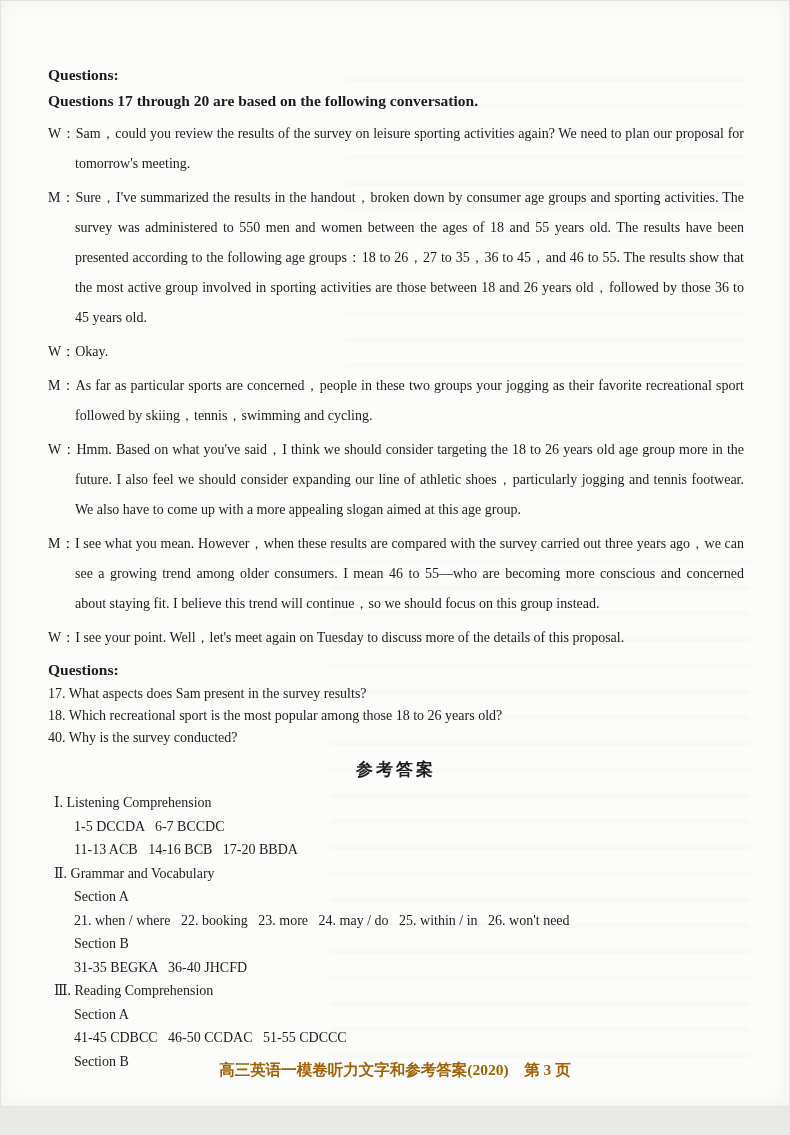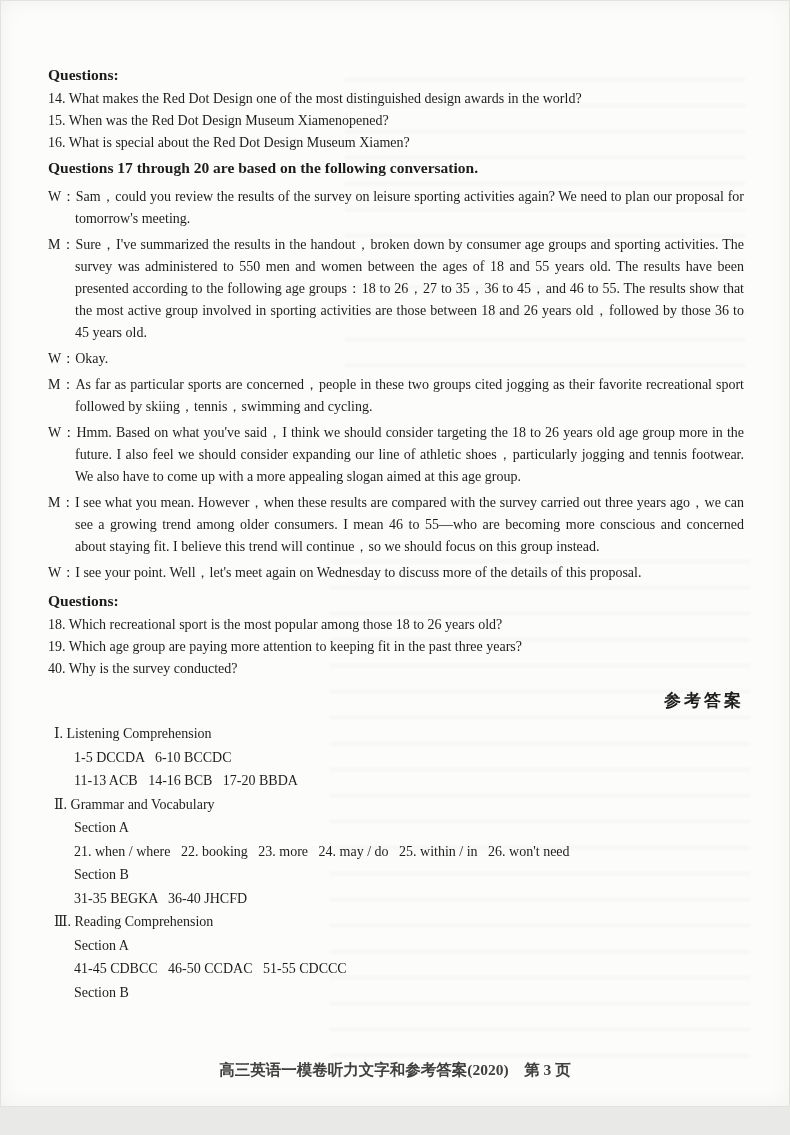--- a/index.html
+++ b/index.html
@@ -49,91 +49,86 @@
     text-indent:-27px;
   }
   .convhead {
     font-size:15.5px;
     font-weight:bold;
     margin:8px 0 9px 0;
   }
   .dialogue { margin:0 0 8px 0; }
   .turn {
     margin:0 0 4px 0;
-    line-height:22px;
+    line-height:30px;
     padding-left:27px;
     text-indent:-27px;
     text-align:justify;
   }
   .spk { font-weight:normal; }
   .anskey-title {
-    text-align:right;
+    text-align:center;
     font-size:17px;
     font-weight:bold;
     letter-spacing:3px;
     margin:12px 0 10px 0;
   }
   .answers { margin:0; }
   .ansline {
     margin:0;
     line-height:23.5px;
     white-space:pre-wrap;
   }
   .ansline.roman { margin-left:6px; }
   .ansline.indent { margin-left:26px; }
   .footer {
     position:absolute;
     left:0; right:0;
     bottom:26px;
     text-align:center;
     font-weight:bold;
     font-size:15.5px;
-    color:#404040;
+    color:#a16207;
   }
 </style>
 </head>
 <body>
 
 <div class="page">
   <div class="bleed b1"></div>
   <div class="bleed b2"></div>
 
   <div class="content">
 
     <h3 class="qhead">Questions:</h3>
-    <div class="qlist">
-      <p class="q">14. What makes the Red Dot Design one of the most distinguished design awards in the world?</p>
-      <p class="q">15. When was the Red Dot Design Museum Xiamenopened?</p>
-      <p class="q">16. What is special about the Red Dot Design Museum Xiamen?</p>
-    </div>
 
     <h3 class="convhead">Questions 17 through 20 are based on the following conversation.</h3>
 
     <div class="dialogue">
       <p class="turn"><span class="spk">W：</span><span class="utt">Sam，could you review the results of the survey on leisure sporting activities again? We need to plan our proposal for tomorrow's meeting.</span></p>
       <p class="turn"><span class="spk">M：</span><span class="utt">Sure，I've summarized the results in the handout，broken down by consumer age groups and sporting activities. The survey was administered to 550 men and women between the ages of 18 and 55 years old. The results have been presented according to the following age groups：18 to 26，27 to 35，36 to 45，and 46 to 55. The results show that the most active group involved in sporting activities are those between 18 and 26 years old，followed by those 36 to 45 years old.</span></p>
       <p class="turn"><span class="spk">W：</span><span class="utt">Okay.</span></p>
-      <p class="turn"><span class="spk">M：</span><span class="utt">As far as particular sports are concerned，people in these two groups cited jogging as their favorite recreational sport followed by skiing，tennis，swimming and cycling.</span></p>
+      <p class="turn"><span class="spk">M：</span><span class="utt">As far as particular sports are concerned，people in these two groups your jogging as their favorite recreational sport followed by skiing，tennis，swimming and cycling.</span></p>
       <p class="turn"><span class="spk">W：</span><span class="utt">Hmm. Based on what you've said，I think we should consider targeting the 18 to 26 years old age group more in the future. I also feel we should consider expanding our line of athletic shoes，particularly jogging and tennis footwear. We also have to come up with a more appealing slogan aimed at this age group.</span></p>
       <p class="turn"><span class="spk">M：</span><span class="utt">I see what you mean. However，when these results are compared with the survey carried out three years ago，we can see a growing trend among older consumers. I mean 46 to 55—who are becoming more conscious and concerned about staying fit. I believe this trend will continue，so we should focus on this group instead.</span></p>
-      <p class="turn"><span class="spk">W：</span><span class="utt">I see your point. Well，let's meet again on Wednesday to discuss more of the details of this proposal.</span></p>
+      <p class="turn"><span class="spk">W：</span><span class="utt">I see your point. Well，let's meet again on Tuesday to discuss more of the details of this proposal.</span></p>
     </div>
 
     <h3 class="qhead">Questions:</h3>
     <div class="qlist">
+      <p class="q">17. What aspects does Sam present in the survey results?</p>
       <p class="q">18. Which recreational sport is the most popular among those 18 to 26 years old?</p>
-      <p class="q">19. Which age group are paying more attention to keeping fit in the past three years?</p>
       <p class="q">40. Why is the survey conducted?</p>
     </div>
 
     <h2 class="anskey-title">参考答案</h2>
 
     <div class="answers">
       <p class="ansline roman">Ⅰ. Listening Comprehension</p>
-      <p class="ansline indent">1-5 DCCDA   6-10 BCCDC</p>
+      <p class="ansline indent">1-5 DCCDA   6-7 BCCDC</p>
       <p class="ansline indent">11-13 ACB   14-16 BCB   17-20 BBDA</p>
       <p class="ansline roman">Ⅱ. Grammar and Vocabulary</p>
       <p class="ansline indent">Section A</p>
       <p class="ansline indent">21. when / where   22. booking   23. more   24. may / do   25. within / in   26. won't need</p>
       <p class="ansline indent">Section B</p>
       <p class="ansline indent">31-35 BEGKA   36-40 JHCFD</p>
       <p class="ansline roman">Ⅲ. Reading Comprehension</p>
       <p class="ansline indent">Section A</p>
       <p class="ansline indent">41-45 CDBCC   46-50 CCDAC   51-55 CDCCC</p>
       <p class="ansline indent">Section B</p>

